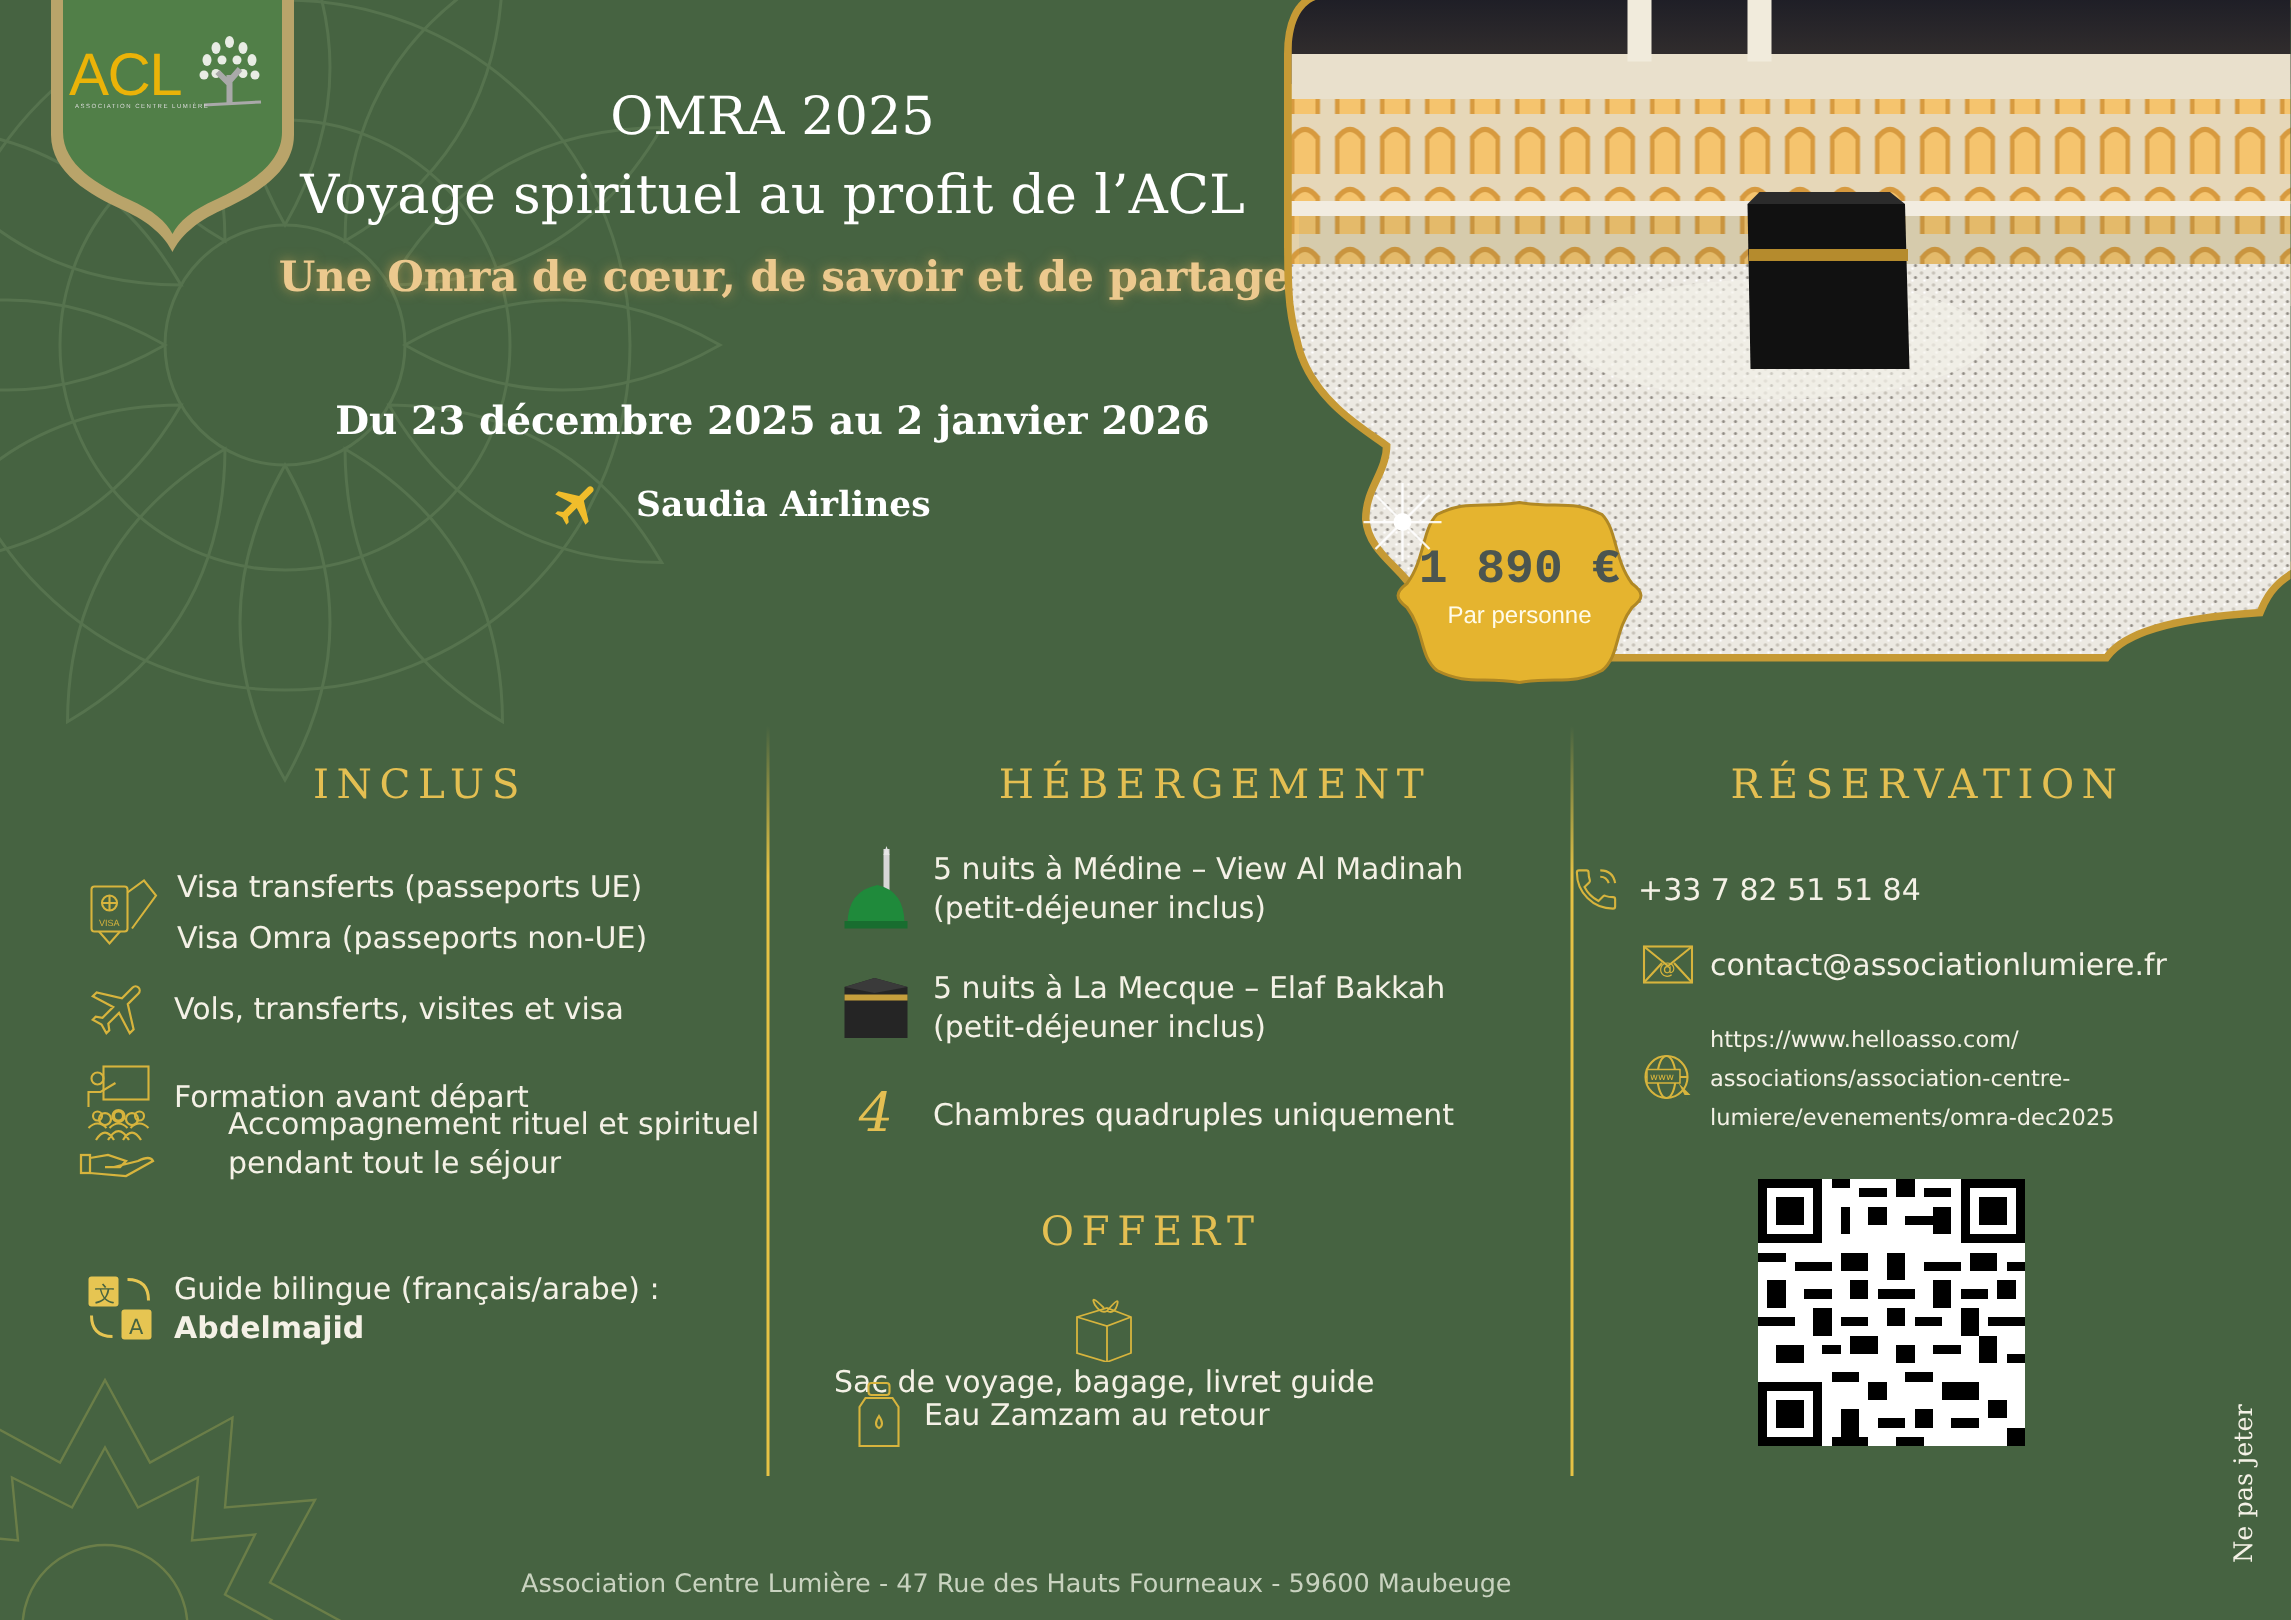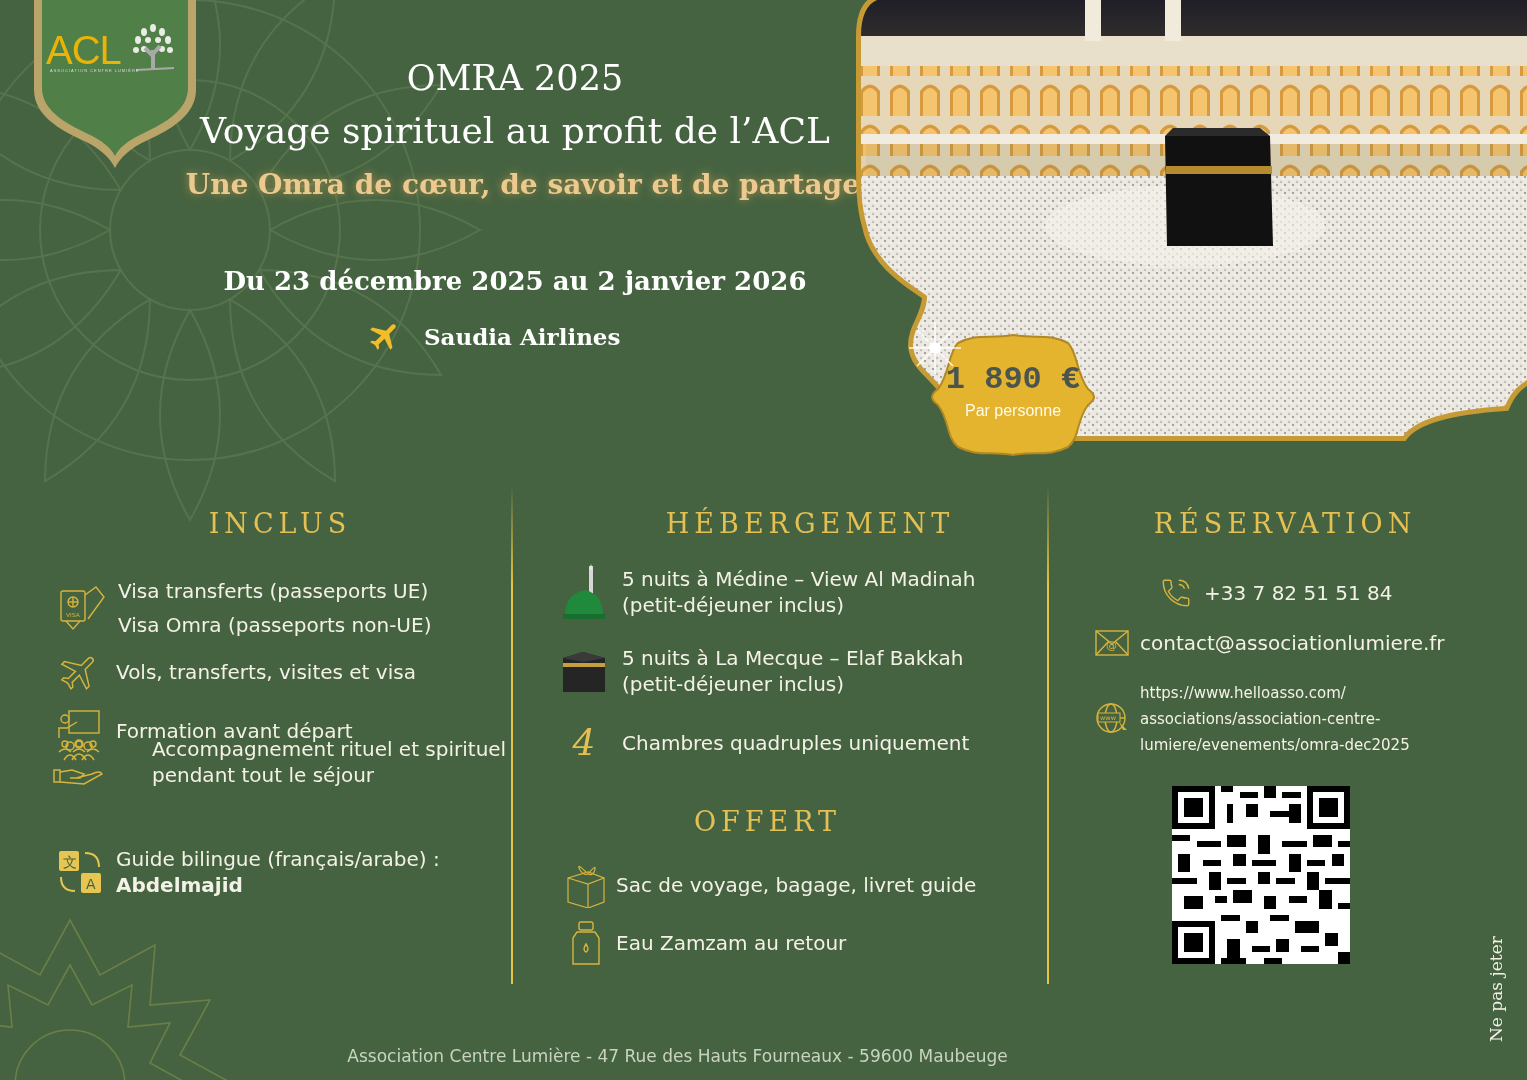--- a/index.html
+++ b/index.html
@@ -301,21 +301,21 @@
 
   <div class="item" style="left:546px; top:722px;">
     <div class="ic" style="width:76px;">
       <span style="font-size:36px; color:#e4bf52; font-family:'DejaVu Serif', serif; font-style:italic;">4</span>
     </div>
     <div class="txt">Chambres quadruples uniquement</div>
   </div>
 
   <div class="sec-heading" style="left:530px; width:475px; top:806px;text-align:center;">OFFERT</div>
 
-  <div class="item" style="left:556px; top:862px;">
+  <div class="item" style="left:556px; top:862px;flex-direction:column;">
     <div class="ic" style="width:60px;">
       <svg width="40" height="46" viewBox="0 0 40 46">
         <g fill="none" stroke="#d7b43d" stroke-width="1.2">
           <path d="M2,16 L22,10 L38,16 L38,40 L22,46 L2,40 Z"></path>
           <path d="M2,16 L22,22 L38,16 M22,22 L22,46"></path>
           <path d="M20,10 Q10,0 14,8 Q18,14 22,12 Q32,0 28,10 Q26,14 22,12"></path>
         </g>
       </svg>
     </div>
     <div class="txt">Sac de voyage, bagage, livret guide</div>
@@ -329,21 +329,21 @@
           <path d="M6,12 L24,12 L28,18 L28,44 L2,44 L2,18 Z"></path>
           <path d="M15,24 Q11,30 15,32 Q19,30 15,24 Z"></path>
         </g>
       </svg>
     </div>
     <div class="txt">Eau Zamzam au retour</div>
   </div>
 
   <div class="sec-heading" style="left:1060px; width:450px; top:508px;">RÉSERVATION</div>
 
-  <div class="item" style="left:1148px; top:576px;align-items:center;">
+  <div class="item" style="left:1036px; top:576px;align-items:center;">
     <div class="ic" style="width:56px;">
       <svg width="34" height="34" viewBox="0 0 24 24">
         <path fill="none" stroke="#d7b43d" stroke-width="1" d="M6.6,10.8c1.4,2.8 3.8,5.1 6.6,6.6l2.2-2.2c0.3-0.3 0.7-0.4 1-0.2c1.1,0.4 2.3,0.6 3.6,0.6c0.6,0 1,0.4 1,1V20c0,0.6-0.4,1-1,1C10.6,21 3,13.4 3,4c0-0.6 0.4-1 1-1h3.5c0.6,0 1,0.4 1,1c0,1.3 0.2,2.5 0.6,3.6c0.1,0.3 0,0.7-0.2,1L6.6,10.8z"></path>
         <path fill="none" stroke="#d7b43d" stroke-width="1" d="M14,6 Q17,6 18,9 M14,3 Q20,3 21,9"></path>
       </svg>
     </div>
     <span class="contact-txt">+33 7 82 51 51 84</span>
   </div>
 
   <div class="item" style="left:1084px; top:630px;">

